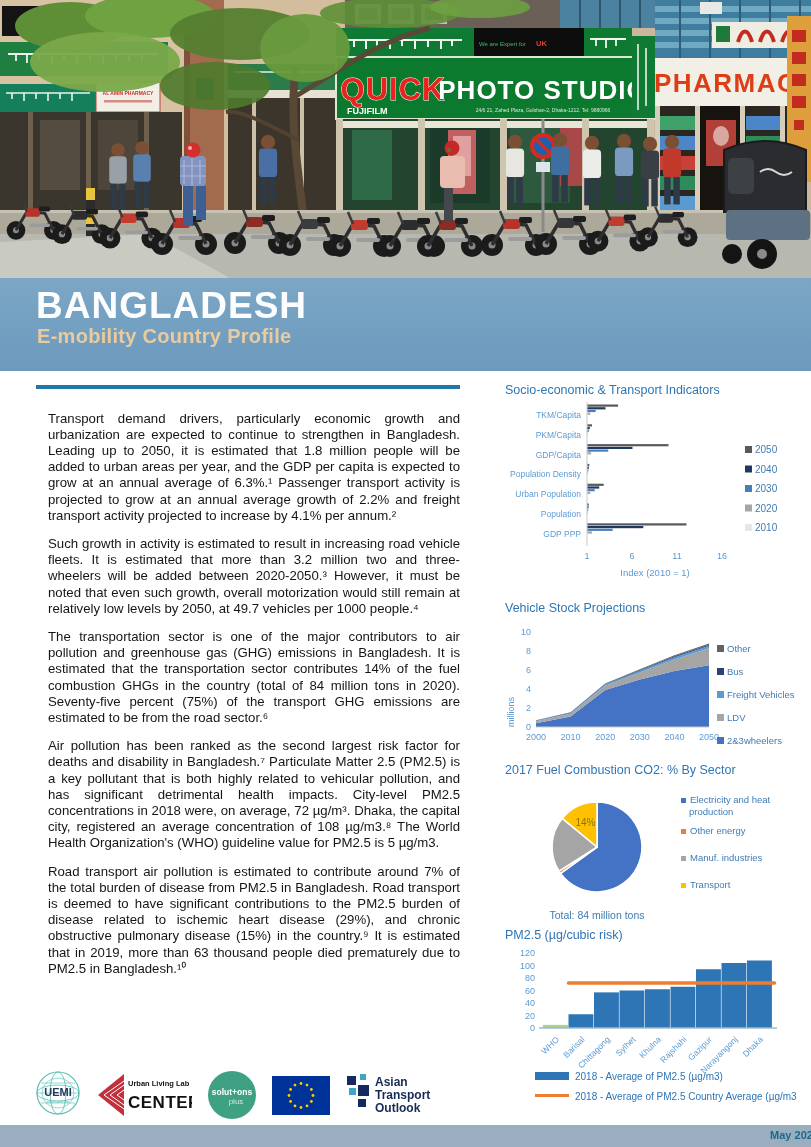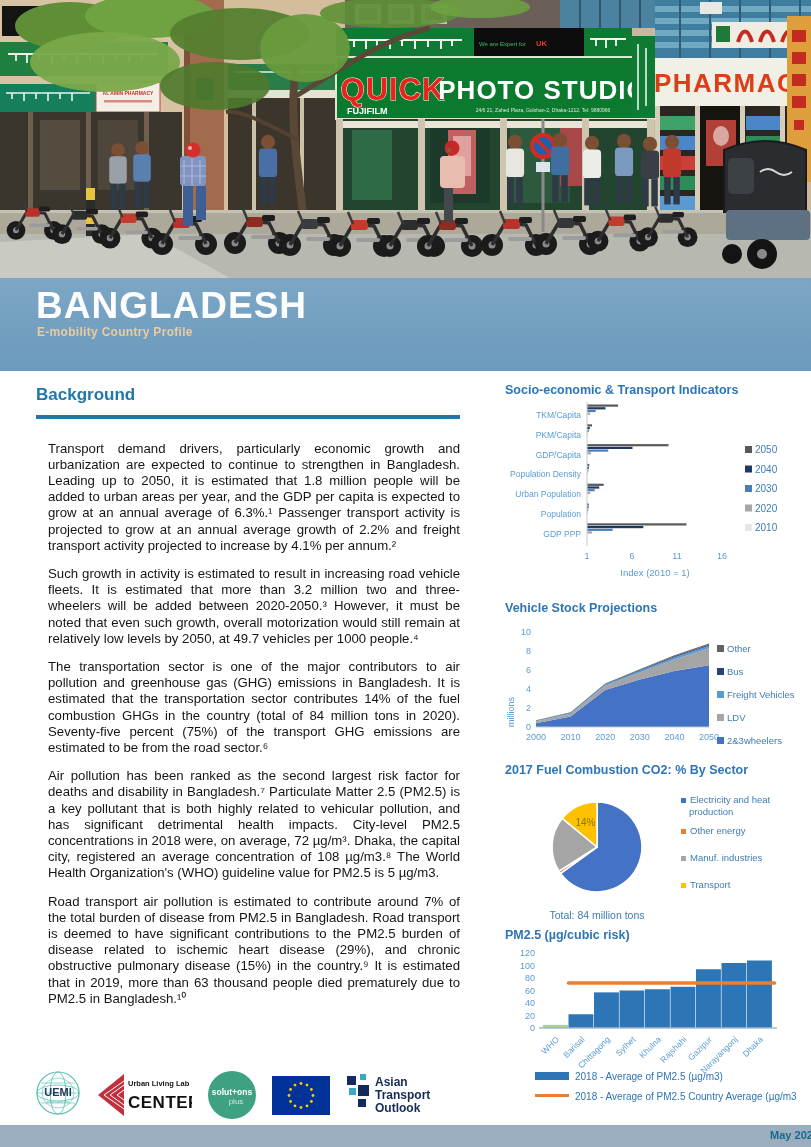--- a/index.html
+++ b/index.html
@@ -3,27 +3,27 @@
 <meta charset="utf-8">
 <style>
   html,body{margin:0;padding:0;}
   body{width:811px;height:1147px;position:relative;overflow:hidden;background:#fff;
        font-family:"Liberation Sans",sans-serif;}
   .hero{position:absolute;top:0;left:0;width:811px;height:278px;}
   .banner{position:absolute;top:278px;left:0;width:811px;height:93px;
           background:linear-gradient(180deg,#7CA6C5 0%,#6C9ABD 100%);}
   .banner h1{margin:9px 0 0 36px;font-size:37px;line-height:38px;letter-spacing:1px;
              color:#FCFDFE;font-weight:bold;}
-  .banner h2{margin:0 0 0 37px;font-size:12px;color:#EACBA0;font-weight:bold;letter-spacing:.3px;}
+  .banner h2{margin:0 0 0 37px;font-size:20px;color:#EACBA0;font-weight:bold;letter-spacing:.3px;}
   .left-col{position:absolute;left:36px;top:385px;width:424px;}
   .left-col .bg-head{color:#1F78A8;font-size:17px;margin:0 0 10px 0;font-weight:bold;}
   .rule{height:3.5px;background:#1F78A8;margin:0 0 22px 0;}
   .left-col p{font-size:13.2px;line-height:16.2px;text-align:justify;margin:0 0 12px 12px;color:#151515;}
   .chart{position:absolute;left:505px;width:292px;}
-  .chart h3{color:#2E75B6;font-size:12.5px;margin:0 0 2px 0;font-weight:bold;}
+  .chart h3{color:#2E75B6;font-size:12.5px;margin:0 0 2px 0;font-weight:normal;}
   #chart-socio{top:383px}
   #chart-vehicle{top:601px}
   #chart-pie{top:763px}
   #chart-pm25{top:928px}
   .logos{position:absolute;left:33px;top:1069px;width:445px;height:52px;
          display:flex;align-items:center;gap:15px;}
   .footer{position:absolute;left:0;top:1125px;width:811px;height:22px;background:#9AAEBF;padding-left:28px;}
   .footer span{position:absolute;right:20px;top:4px;font-weight:bold;font-size:11px;color:#176B8C;}
   svg text{font-family:"Liberation Sans",sans-serif;}
 </style>
@@ -241,21 +241,20 @@
       <circle cx="449" cy="150" r="2.2" fill="#8A5C3E"></circle>
   </g>
 </svg>
 
 <div class="banner">
   <h1>BANGLADESH</h1>
   <h2>E-mobility Country Profile</h2>
 </div>
 
 <div class="left-col">
-  <div class="bg-head">Background</div>
   <div class="rule"></div>
   <p>Transport demand drivers, particularly economic growth and urbanization are expected to continue to strengthen in Bangladesh. Leading up to 2050, it is estimated that 1.8 million people will be added to urban areas per year, and the GDP per capita is expected to grow at an annual average of 6.3%.¹ Passenger transport activity is projected to grow at an annual average growth of 2.2% and freight transport activity projected to increase by 4.1% per annum.²</p>
   <p>Such growth in activity is estimated to result in increasing road vehicle fleets. It is estimated that more than 3.2 million two and three-wheelers will be added between 2020-2050.³ However, it must be noted that even such growth, overall motorization would still remain at relatively low levels by 2050, at 49.7 vehicles per 1000 people.⁴</p>
   <p>The transportation sector is one of the major contributors to air pollution and greenhouse gas (GHG) emissions in Bangladesh. It is estimated that the transportation sector contributes 14% of the fuel combustion GHGs in the country (total of 84 million tons in 2020). Seventy-five percent (75%) of the transport GHG emissions are estimated to be from the road sector.⁶</p>
   <p>Air pollution has been ranked as the second largest risk factor for deaths and disability in Bangladesh.⁷ Particulate Matter 2.5 (PM2.5) is a key pollutant that is both highly related to vehicular pollution, and has significant detrimental health impacts. City-level PM2.5 concentrations in 2018 were, on average, 72 µg/m³. Dhaka, the capital city, registered an average concentration of 108 µg/m3.⁸ The World Health Organization's (WHO) guideline value for PM2.5 is 5 µg/m3.</p>
   <p>Road transport air pollution is estimated to contribute around 7% of the total burden of disease from PM2.5 in Bangladesh. Road transport is deemed to have significant contributions to the PM2.5 burden of disease related to ischemic heart disease (29%), and chronic obstructive pulmonary disease (15%) in the country.⁹ It is estimated that in 2019, more than 63 thousand people died prematurely due to PM2.5 in Bangladesh.¹⁰</p>
 </div>
 
 <div class="chart" id="chart-socio">
   <h3>Socio-economic &amp; Transport Indicators</h3>

